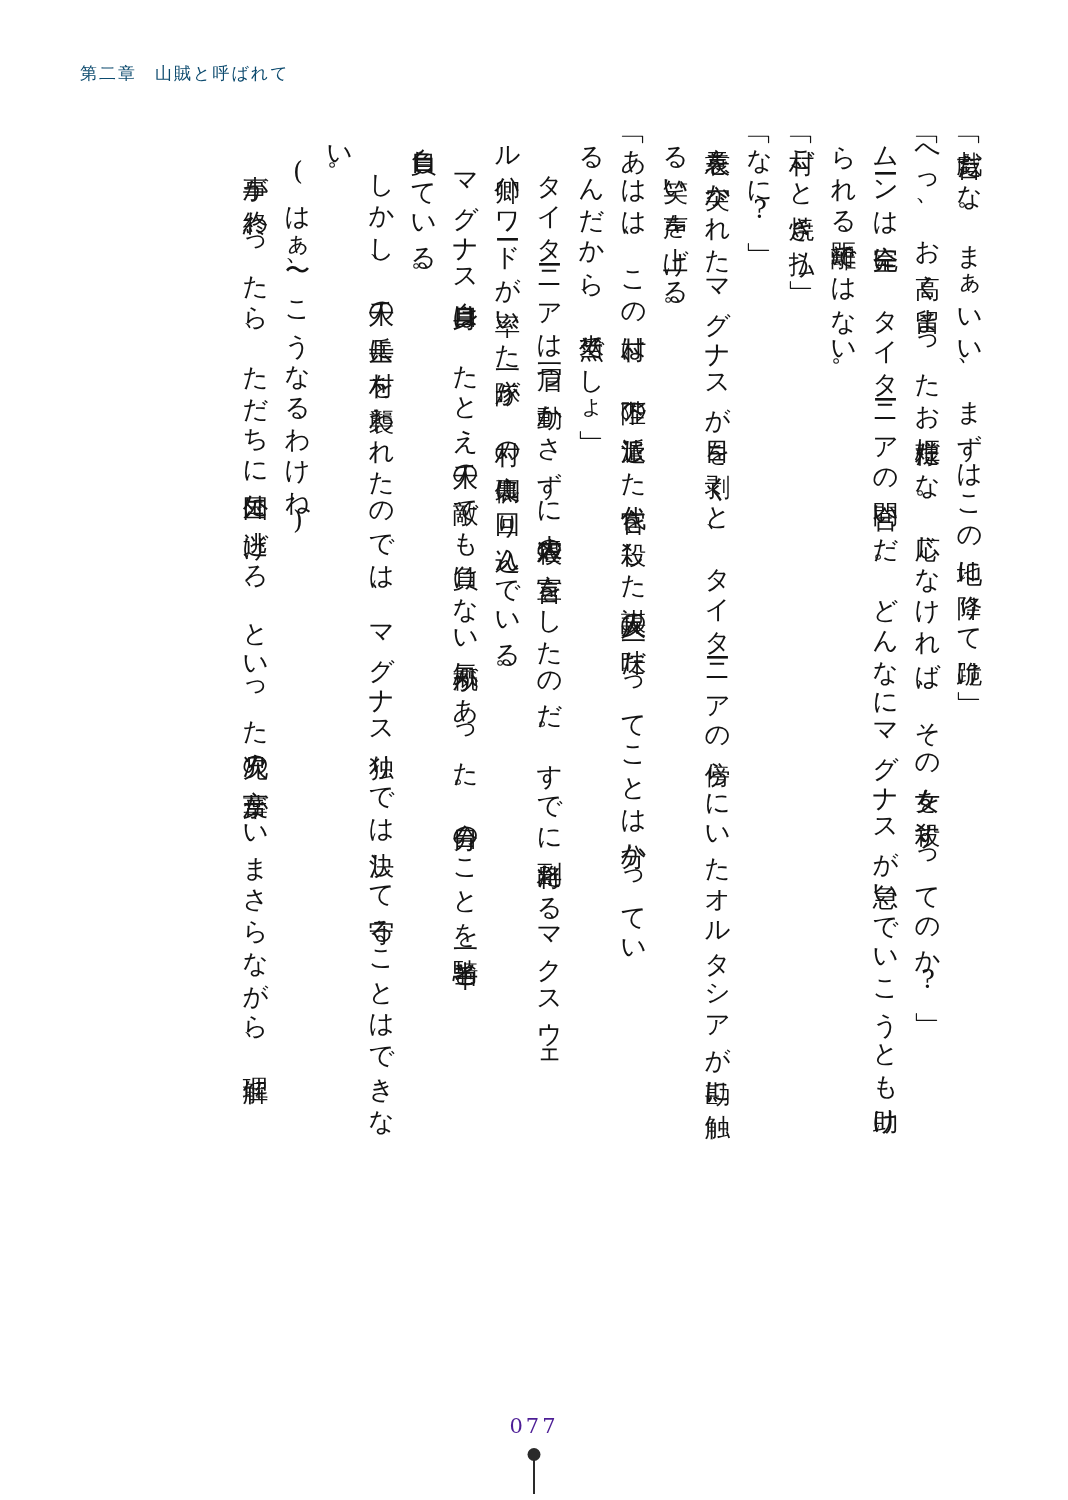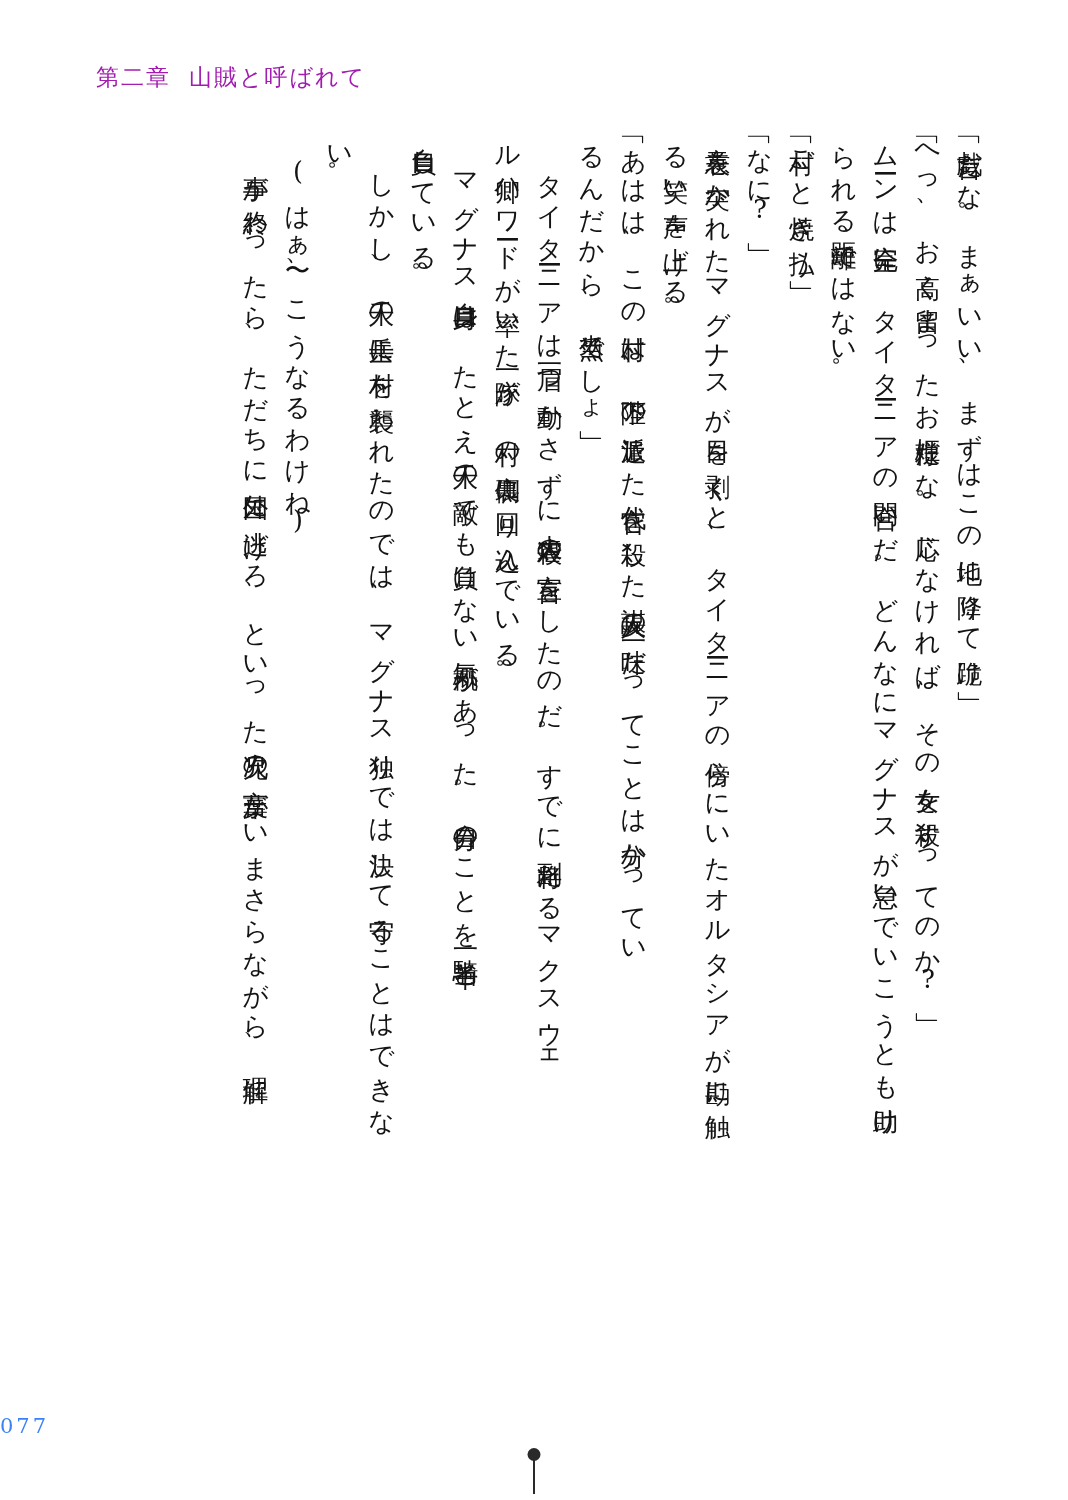--- a/index.html
+++ b/index.html
@@ -14,24 +14,24 @@
     background: #ffffff;
     overflow: hidden;
     font-family: "DejaVu Serif", "Liberation Serif", serif;
     color: #111111;
   }
 
   
   .running-head {
     position: absolute;
     top: 62px;
-    left: 96px;
-    font-size: 23px;
+    left: 80px;
+    font-size: 17px;
     letter-spacing: 2px;
-    color: #a21caf;
+    color: #0c4a6e;
     white-space: nowrap;
   }
   .running-head .chap-num {
     margin-right: 18px;
   }
 
   
   .body-area {
     position: absolute;
     top: 128px;
@@ -60,24 +60,24 @@
   .vline.indent {
     padding-top: 28px;
   }
 
   
   .folio {
     position: absolute;
     bottom: 62px;
     left: 0;
     width: 100%;
-    text-align: left;
+    text-align: center;
     font-size: 21px;
     letter-spacing: 3px;
-    color: #3b82f6;
+    color: #4c1d95;
     font-family: "DejaVu Serif", "Liberation Serif", serif;
   }
   
   .ornament {
     position: absolute;
     bottom: 6px;
     left: 50%;
     transform: translateX(-50%);
     width: 14px;
     height: 46px;

